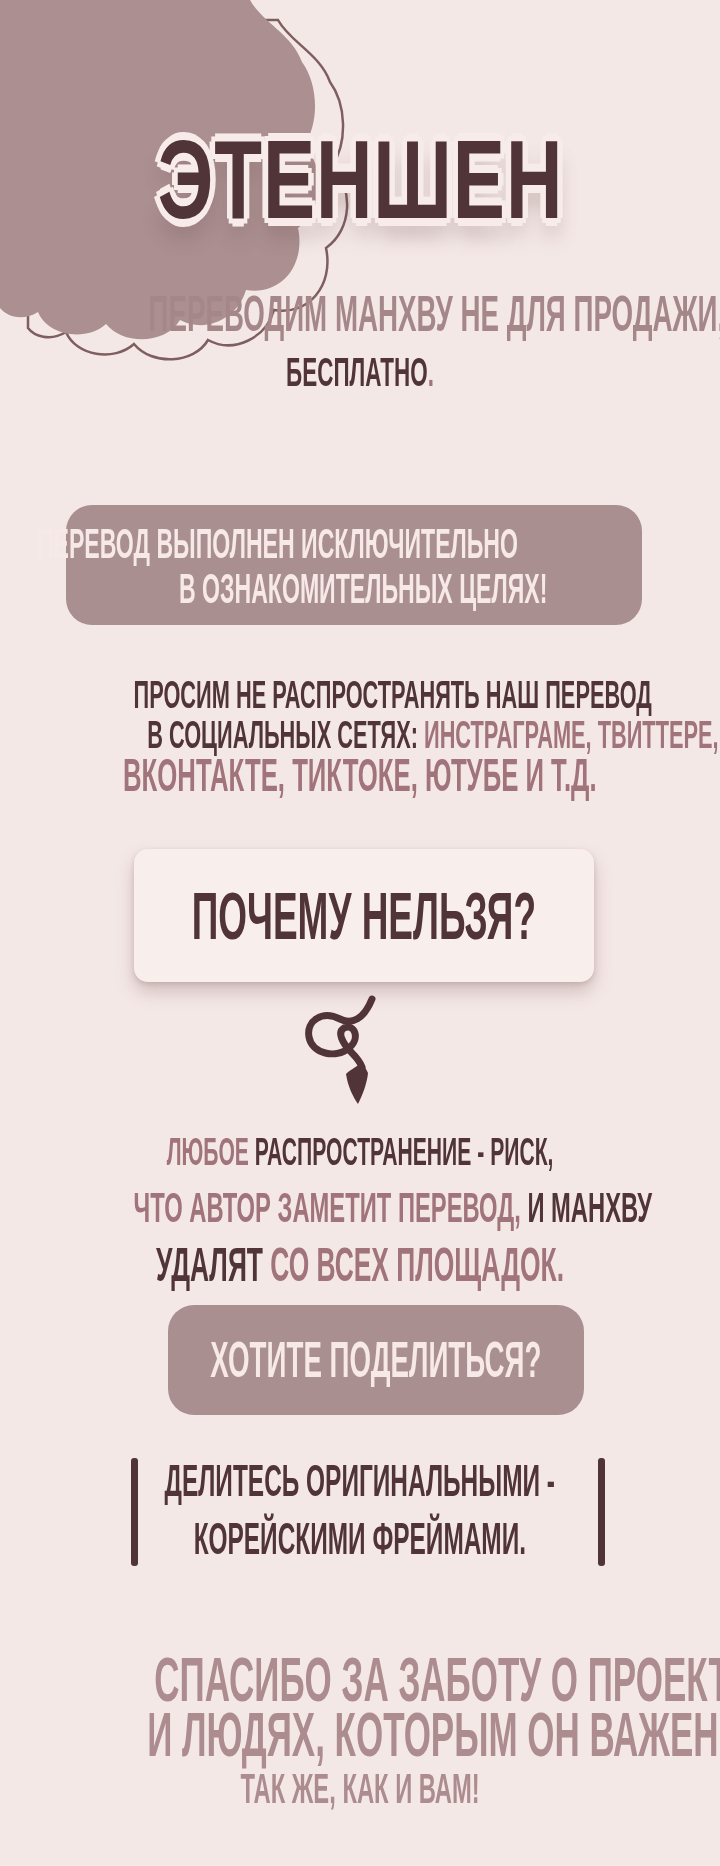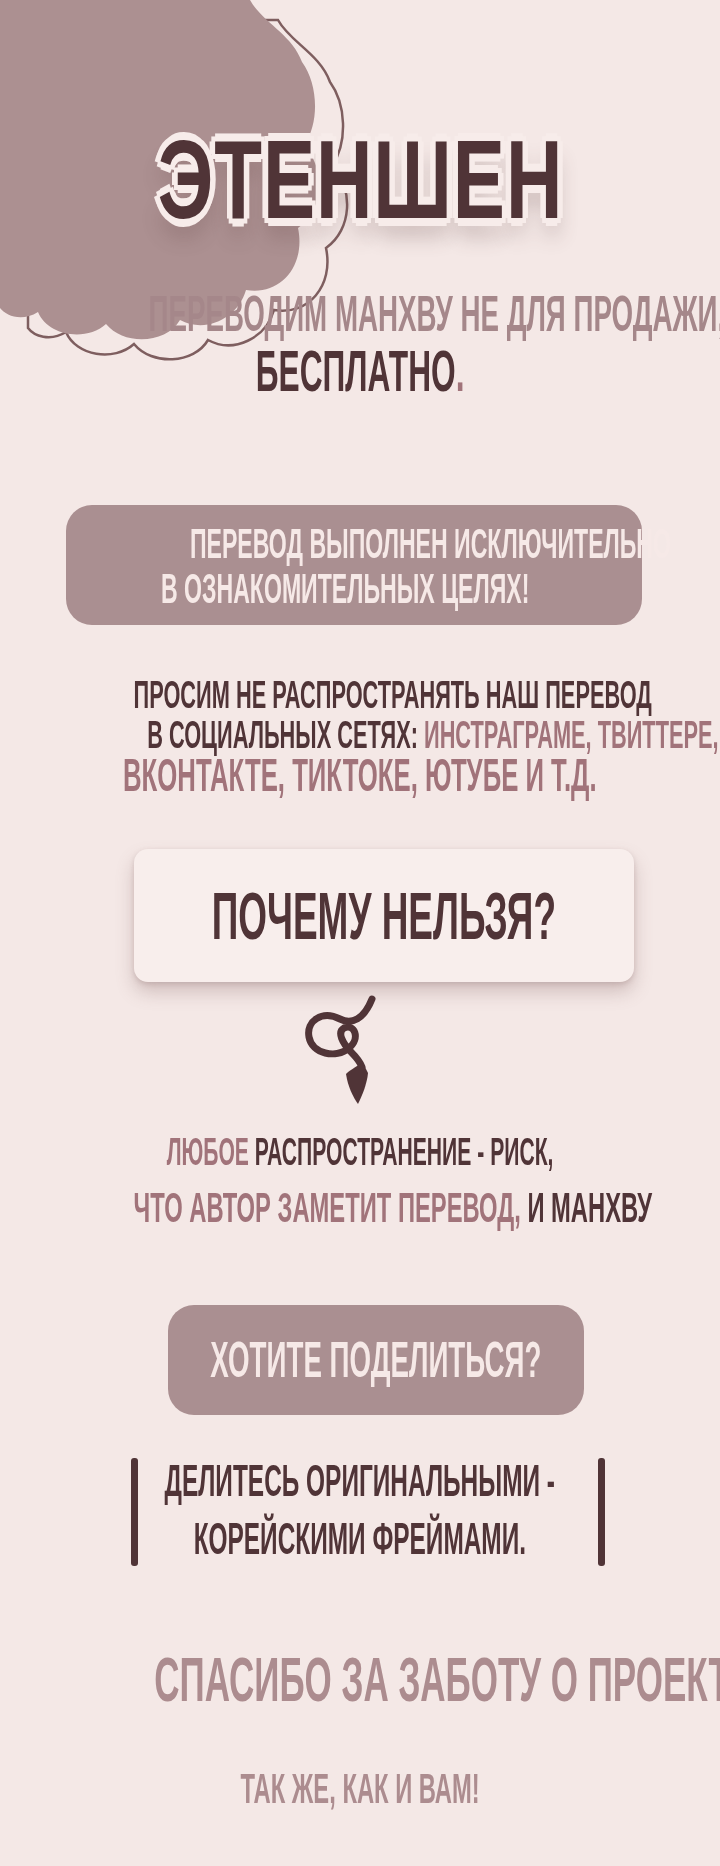--- a/index.html
+++ b/index.html
@@ -34,38 +34,38 @@
   }
   .page-title .cx{
     transform:scale(0.92,1.3);
     text-shadow:
       6px 0 0 #F7ECEA,-6px 0 0 #F7ECEA,0 6px 0 #F7ECEA,0 -6px 0 #F7ECEA,
       4px 4px 0 #F7ECEA,-4px 4px 0 #F7ECEA,4px -4px 0 #F7ECEA,-4px -4px 0 #F7ECEA,
       0 14px 18px rgba(94,62,64,0.30);
   }
 
   .intro-1{top:293px;font-size:42px;line-height:42px;color:var(--mauve-text);}
-  .intro-2{top:348px;font-size:48px;line-height:48px;color:var(--dark-text);}
+  .intro-2{top:348px;font-size:34px;line-height:48px;color:var(--dark-text);}
   .intro-2 .period{color:var(--accent-text);}
 
   .notice-panel{
     position:absolute;left:66px;top:505px;width:576px;height:120px;
     background:var(--panel-bg);border-radius:26px;
-    display:flex;flex-direction:column;align-items:flex-start;justify-content:center;gap:10px;
+    display:flex;flex-direction:column;align-items:flex-end;justify-content:center;gap:10px;
   }
   .notice-panel .pline{white-space:nowrap;font-weight:700;font-size:35px;line-height:35px;color:var(--panel-text);text-align:center;}
 
   .request-1{top:678px;font-size:33px;line-height:33px;color:var(--dark-text);}
   .request-2{top:718px;font-size:33px;line-height:33px;color:var(--dark-text);}
   .request-3{top:758px;font-size:39px;line-height:33px;color:var(--accent-text);}
   .seg-accent{color:var(--accent-text);}
   .seg-dark{color:var(--dark-text);}
 
   .why-card{
-    position:absolute;left:134px;top:849px;width:500px;height:133px;
+    position:absolute;left:134px;top:849px;width:460px;height:133px;
     background:var(--card-bg);border-radius:14px;
     box-shadow:0 10px 18px rgba(130,95,95,0.30), 0 2px 5px rgba(130,95,95,0.22);
     display:flex;align-items:center;justify-content:center;cursor:pointer;
   }
   .why-card .label{white-space:nowrap;font-weight:700;font-size:56px;color:var(--dark-text);}
 
   .doodle-svg{position:absolute;left:298px;top:993px;pointer-events:none;}
 
   .risk-1{top:1132px;font-size:32px;line-height:40px;}
   .risk-2{top:1188px;font-size:36px;line-height:40px;}
@@ -133,36 +133,42 @@
     <path d="M74,6 C66,26 54,32 42,26 C24,17 8,28 11,44 C14,61 38,66 51,55 C63,45 56,30 46,35 C39,39 44,50 54,60 C59,65 62,69 64,74" fill="none" stroke="var(--dark-text)" stroke-width="7" stroke-linecap="round"></path>
     <path d="M64,70 C57,74 51,78 48,81 C50,94 55,104 60,111 C64,103 69,91 70,80 C68,76 66,72 64,70 Z" fill="var(--dark-text)"></path>
   </svg>
 
   <div class="line risk-1">
     <span class="cx"><span class="seg-accent">ЛЮБОЕ </span><span class="seg-dark">РАСПРОСТРАНЕНИЕ - РИСК,</span></span>
   </div>
   <div class="line risk-2">
     <span class="cx"><span class="seg-accent">ЧТО АВТОР ЗАМЕТИТ ПЕРЕВОД, </span><span class="seg-dark">И МАНХВУ</span></span>
   </div>
+  <div class="line risk-3">
+    <span class="cx"><span class="seg-dark">УДАЛЯТ </span><span class="seg-accent">СО ВСЕХ ПЛОЩАДОК.</span></span>
+  </div>
 
   <div class="share-button">
     <span class="label"><span class="cx">ХОТИТЕ ПОДЕЛИТЬСЯ?</span></span>
   </div>
 
   <div class="share-hint">
     <div class="vbar left"></div>
     <div class="vbar right"></div>
   </div>
   <div class="line hint-1">
     <span class="cx">ДЕЛИТЕСЬ ОРИГИНАЛЬНЫМИ -</span>
   </div>
   <div class="line hint-2">
     <span class="cx">КОРЕЙСКИМИ ФРЕЙМАМИ.</span>
   </div>
 
   <div class="line thanks-1">
     <span class="cx">СПАСИБО ЗА ЗАБОТУ О ПРОЕКТЕ</span>
   </div>
+  <div class="line thanks-2">
+    <span class="cx">И ЛЮДЯХ, КОТОРЫМ ОН ВАЖЕН</span>
+  </div>
   <div class="line thanks-3">
     <span class="cx">ТАК ЖЕ, КАК И ВАМ!</span>
   </div>
 
 </div>
 
 </body></html>

